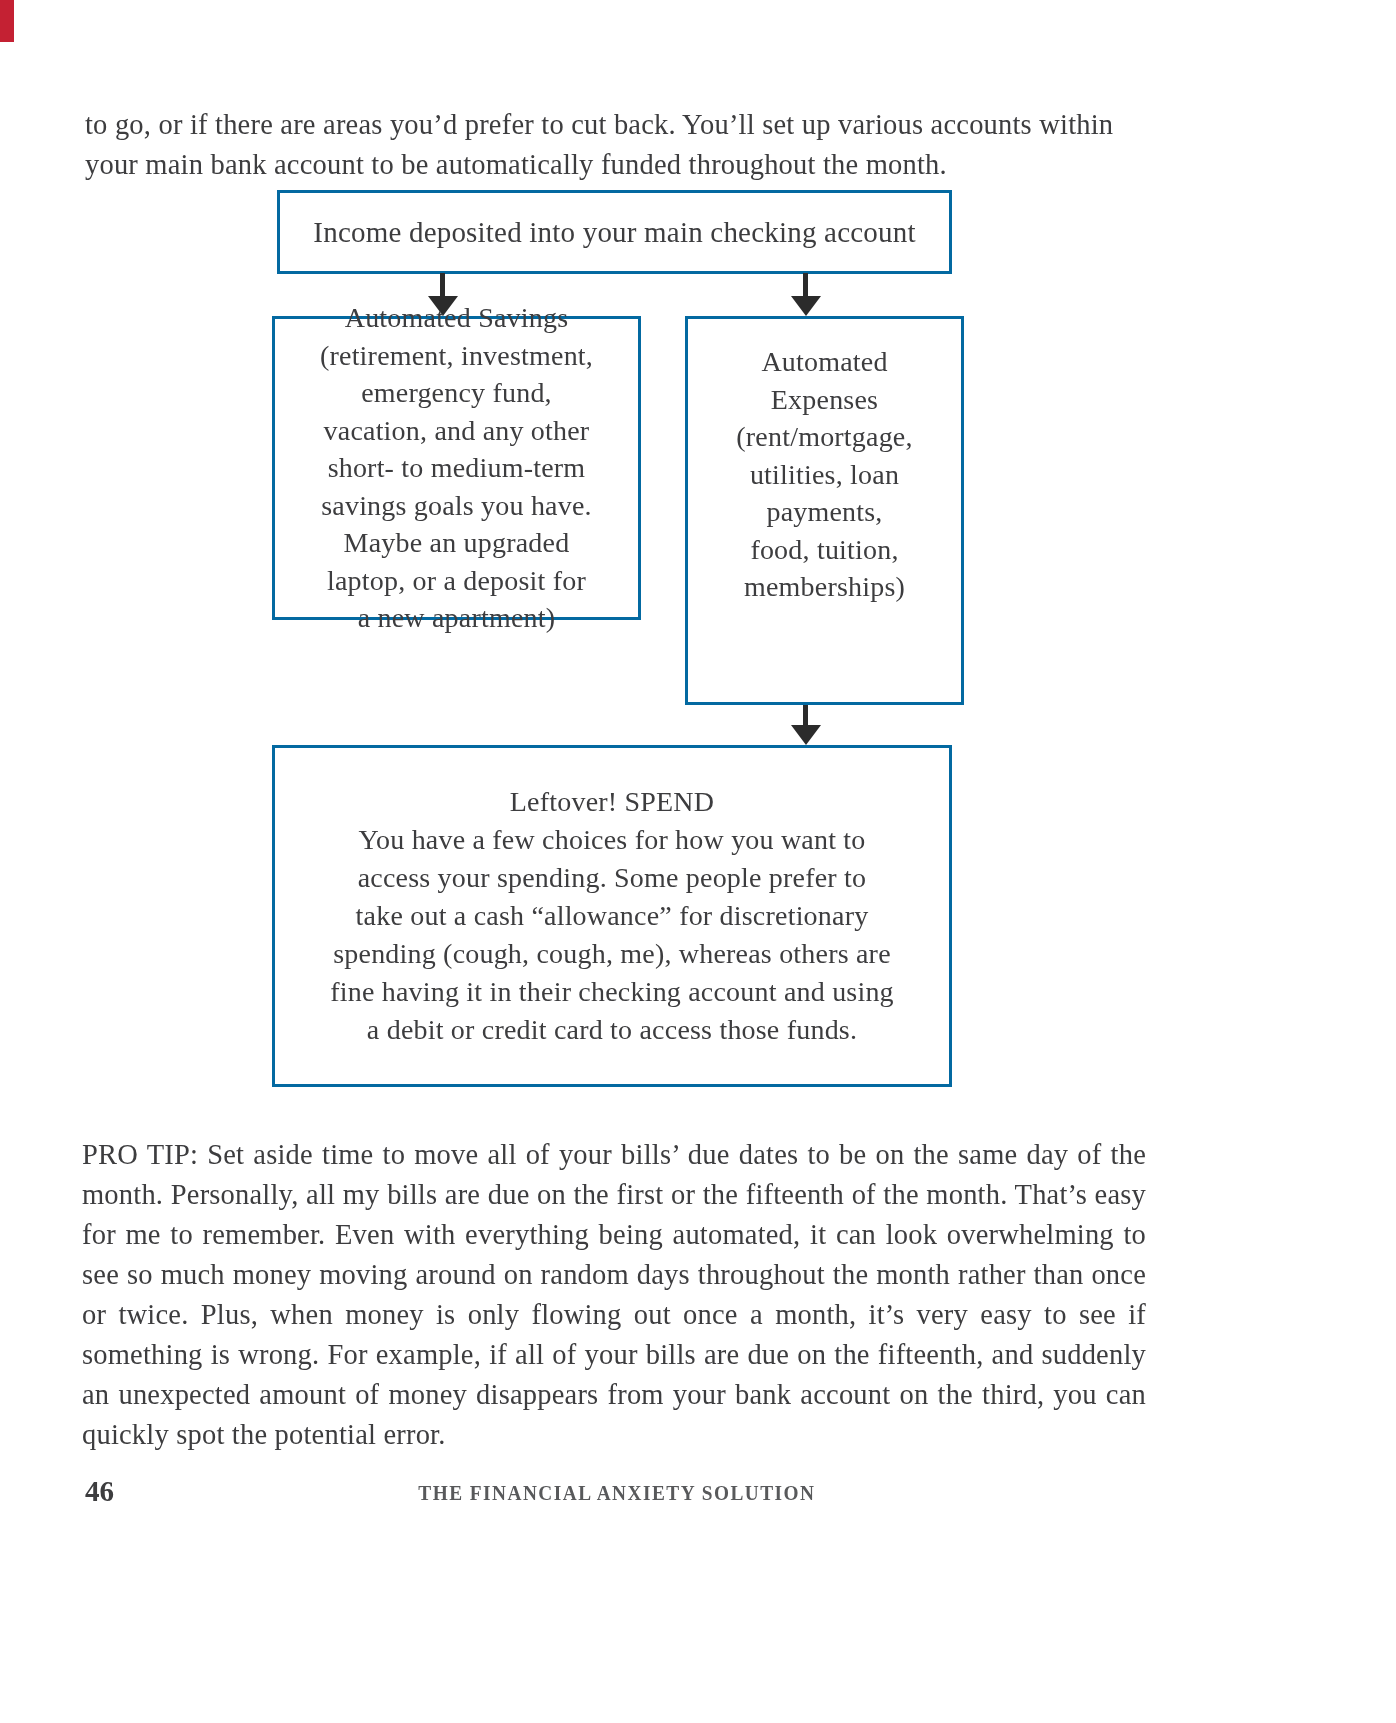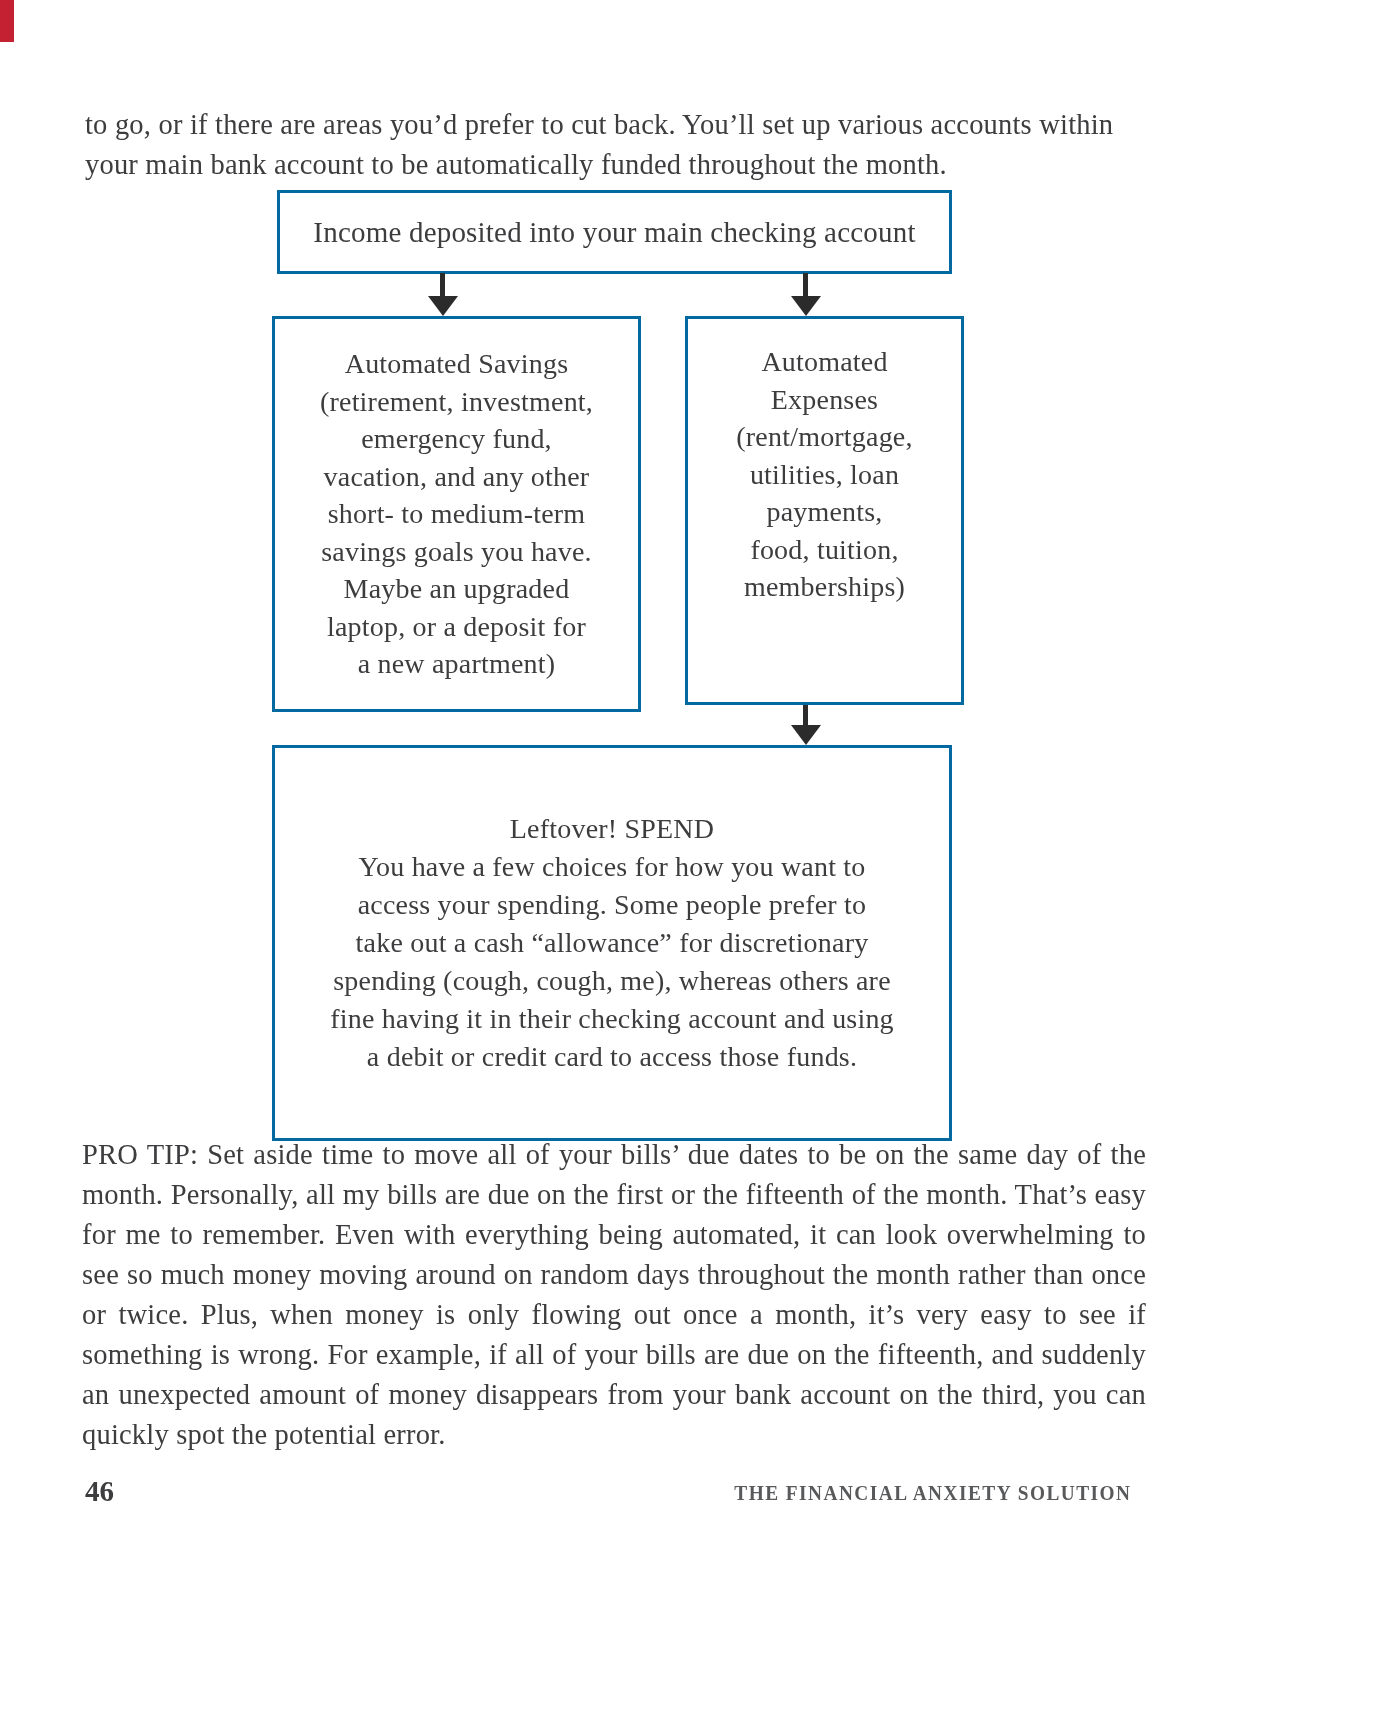--- a/index.html
+++ b/index.html
@@ -37,35 +37,35 @@
     white-space: pre-line;
     letter-spacing: 0.2px;
   }
   .income-box {
     left: 277px; top: 190px;
     width: 675px; height: 84px;
     font-size: 29px;
   }
   .savings-box {
     left: 272px; top: 316px;
-    width: 369px; height: 396px;
+    width: 369px; height: 304px;
     font-size: 28px;
     line-height: 37.5px;
   }
   .expenses-box {
     left: 685px; top: 316px;
     width: 279px; height: 389px;
     font-size: 28px;
     line-height: 37.5px;
     align-items: flex-start;
     padding-top: 24px;
   }
   .leftover-box {
     left: 272px; top: 745px;
-    width: 680px; height: 396px;
+    width: 680px; height: 342px;
     font-size: 28px;
     line-height: 38px;
   }
   .arrow-down {
     position: absolute;
     width: 5px;
     background: #2b2b2b;
   }
   .arrow-down::after {
     content: "";
@@ -100,21 +100,21 @@
     position: absolute;
     left: 0; top: 0;
     font-size: 29px;
     font-weight: bold;
     color: #3d3d3f;
   }
   .running-title {
     position: absolute;
     left: 0; top: 6px;
     width: 100%;
-    text-align: right;
+    text-align: center;
     font-size: 21px;
     font-weight: bold;
     letter-spacing: 1.6px;
     color: #58595b;
   }
   .running-title > span {
     display: inline-block;
     transform: scaleX(0.92);
   }
 </style>

